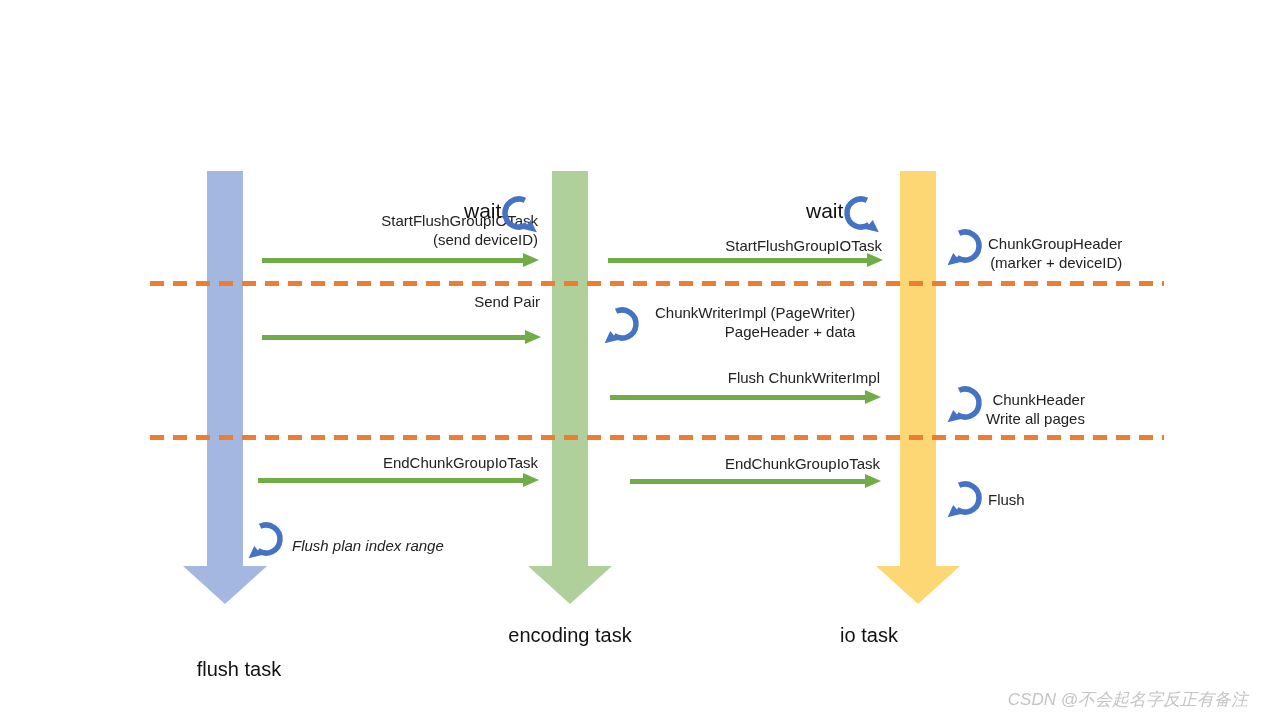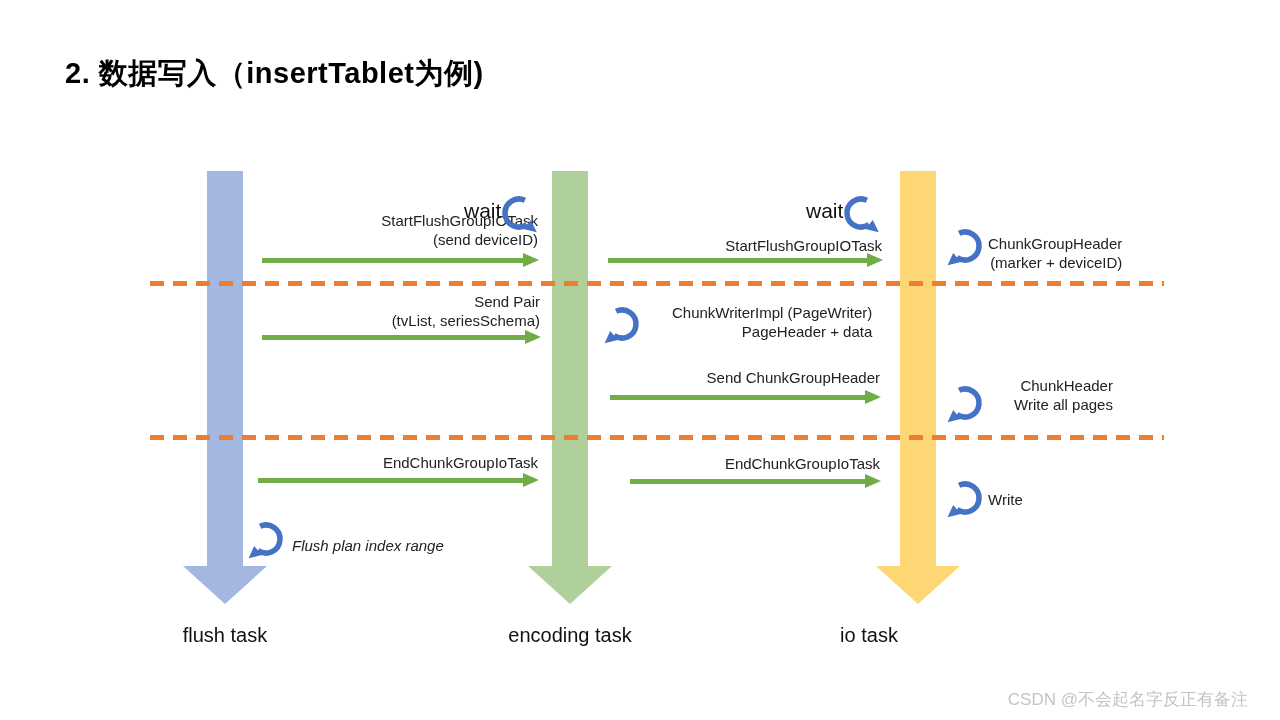--- a/index.html
+++ b/index.html
@@ -47,51 +47,50 @@
   .m2 { left:608px; width:274px; top:236px; }
   .m3 { left:262px; width:278px; top:292px; }
   .m4 { left:610px; width:270px; top:368px; }
   .m5 { left:258px; width:280px; top:453px; }
   .m6 { left:630px; width:250px; top:454px; }
 
   
   .ann { position:absolute; font-size:15px; line-height:19px; color:#222; text-align:right; }
   .ann span { display:block; }
   .ann1 { left:988px; top:234px; }
-  .ann2 { left:672px; top:303px; }
-  .ann3 { left:986px; top:376px;margin-left:28px; }
+  .ann2 { left:655px; top:303px; }
+  .ann3 { left:986px; top:390px; }
   .ann4 { left:988px; top:490px; }
   .ann5 { left:292px; top:536px;font-style:italic; }
 
   .wait { position:absolute; font-size:21px; color:#111;margin-left:12px; }
   .w1 { left:452px; top:199px; }
   .w2 { left:794px; top:199px; }
 
   .loop { position:absolute; }
   .lw1 { left:499px; top:191px; }
   .lw2 { left:841px; top:191px; }
   .la1 { left:945px; top:224px; }
   .la2 { left:602px; top:302px; }
   .la3 { left:945px; top:381px; }
   .la4 { left:945px; top:476px; }
   .la5 { left:246px; top:517px; }
 
   .lane-label { position:absolute; top:624px; font-size:20px; color:#111; text-align:center; }
-  .ll1 { left:145px; width:160px; }
+  .ll1 { left:159px; width:160px;margin-top:34px; }
   .ll2 { left:480px; width:180px; }
   .ll3 { left:794px; width:150px;text-align:center; }
 
-  .watermark { position:absolute; right:32px; top:688px; font-size:17px; color:#c4c4c4; }
+  .watermark { position:absolute; right:32px; top:688px; font-size:17px; color:#c4c4c4;font-style:italic; }
 </style>
 </head>
 <body>
 
 <div class="slide">
 
-  <h1 class="page-title">2.  数据写入（insertTablet为例)</h1>
 
   <div class="lane flush">
     <div class="lane-body"></div>
     <div class="lane-head"></div>
   </div>
   <div class="lane encoding">
     <div class="lane-body"></div>
     <div class="lane-head"></div>
   </div>
   <div class="lane io">
@@ -111,24 +110,23 @@
 
   <div class="mlabel m1">
     <span>StartFlushGroupIOTask</span>
     <span>(send deviceID)</span>
   </div>
   <div class="mlabel m2">
     <span>StartFlushGroupIOTask</span>
   </div>
   <div class="mlabel m3">
     <span>Send Pair</span>
-    <span>(tvList,  seriesSchema)</span>
   </div>
   <div class="mlabel m4">
-    <span>Send ChunkGroupHeader</span>
+    <span>Flush ChunkWriterImpl</span>
   </div>
   <div class="mlabel m5">
     <span>EndChunkGroupIoTask</span>
   </div>
   <div class="mlabel m6">
     <span>EndChunkGroupIoTask</span>
   </div>
 
   <div class="wait w1">wait</div>
   <svg class="loop lw1" width="42" height="48" viewBox="0 0 42 48">
@@ -168,21 +166,21 @@
   </div>
   <div class="ann ann2">
     <span>ChunkWriterImpl  (PageWriter)</span>
     <span>PageHeader + data</span>
   </div>
   <div class="ann ann3">
     <span>ChunkHeader</span>
     <span>Write all pages</span>
   </div>
   <div class="ann ann4">
-    <span>Write</span>
+    <span>Flush</span>
   </div>
   <div class="ann ann5">
     <span>Flush plan index range</span>
   </div>
 
   <div class="lane-label ll1">flush task</div>
   <div class="lane-label ll2">encoding task</div>
   <div class="lane-label ll3">io task</div>
 
   <div class="watermark">CSDN @不会起名字反正有备注</div>

